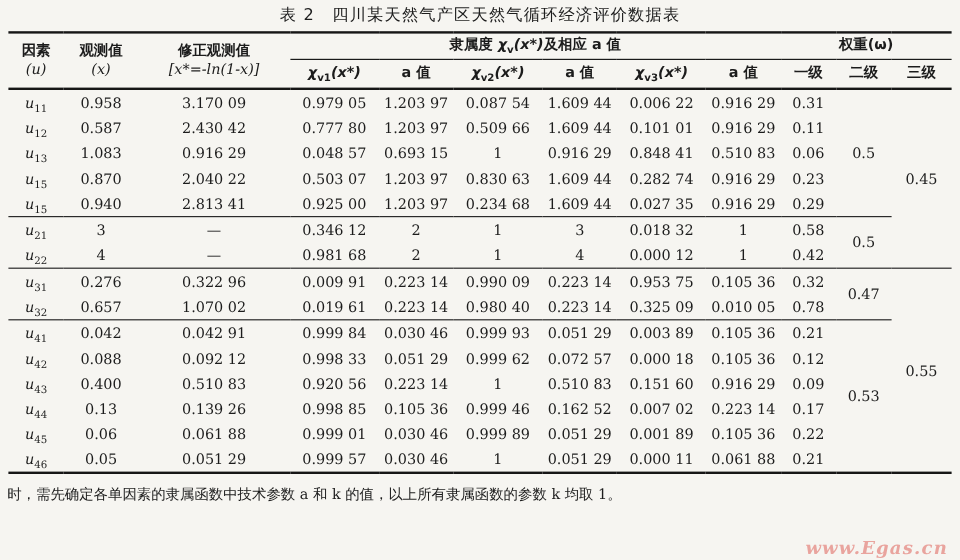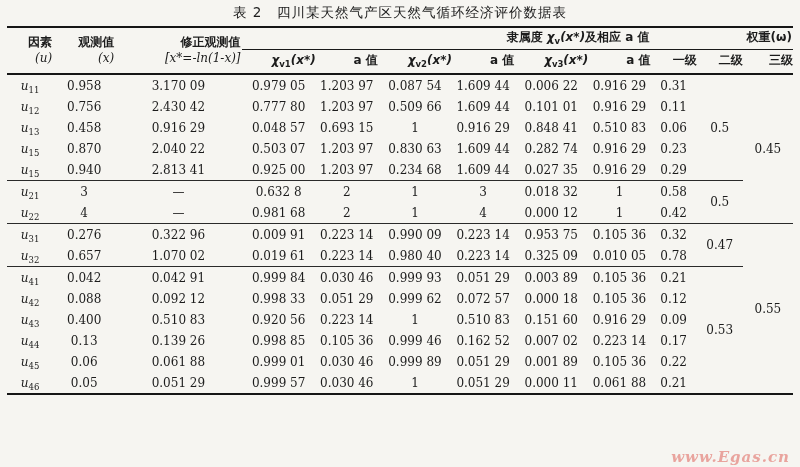--- a/index.html
+++ b/index.html
@@ -17,21 +17,21 @@
     border-collapse:collapse;table-layout:fixed;
     width:786px;margin:4px 7px 0 7px;
     border-top:2.5px solid #161616;border-bottom:2.5px solid #161616;
     font-size:12px;
   }
   col.c-factor{width:46px}col.c-obs{width:62px}col.c-cor{width:126px}
   col.c-chi{width:74px}col.c-a{width:62px}
   col.c-w1{width:46px}col.c-w2{width:46px}col.c-w3{width:50px}
   th{
     font-family:"DejaVu Sans","Liberation Sans",sans-serif;
-    font-weight:bold;text-align:right;font-size:12px;line-height:1.3;
+    font-weight:bold;text-align:center;font-size:12px;line-height:1.3;
     padding:2px 1px;vertical-align:middle;
   }
   th .ln2{font-weight:normal;font-family:"DejaVu Serif","Liberation Serif",serif;}
   th.grp{border-bottom:1.2px solid #1a1a1a;padding-bottom:3px;}
   tr.subhead th{padding:3px 0 5px 0;}
   td{
     text-align:center;vertical-align:middle;
     height:21px;padding:0 2px;white-space:nowrap;
   }
   tbody tr:first-child td{border-top:2px solid #161616;}
@@ -100,33 +100,33 @@
       <td>0.087 54</td>
       <td>1.609 44</td>
       <td>0.006 22</td>
       <td>0.916 29</td>
       <td>0.31</td>
       <td rowspan="5">0.5</td>
       <td rowspan="7">0.45</td>
     </tr>
     <tr>
       <td><i class="sym">u</i><sub>12</sub></td>
-      <td>0.756</td>
+      <td>0.587</td>
       <td>2.430 42</td>
       <td>0.777 80</td>
       <td>1.203 97</td>
       <td>0.509 66</td>
       <td>1.609 44</td>
       <td>0.101 01</td>
       <td>0.916 29</td>
       <td>0.11</td>
     </tr>
     <tr>
       <td><i class="sym">u</i><sub>13</sub></td>
-      <td>0.458</td>
+      <td>1.083</td>
       <td>0.916 29</td>
       <td>0.048 57</td>
       <td>0.693 15</td>
       <td>1</td>
       <td>0.916 29</td>
       <td>0.848 41</td>
       <td>0.510 83</td>
       <td>0.06</td>
     </tr>
     <tr>
@@ -150,21 +150,21 @@
       <td>0.234 68</td>
       <td>1.609 44</td>
       <td>0.027 35</td>
       <td>0.916 29</td>
       <td>0.29</td>
     </tr>
     <tr class="gsep">
       <td><i class="sym">u</i><sub>21</sub></td>
       <td>3</td>
       <td>—</td>
-      <td>0.632 8</td>
+      <td>0.346 12</td>
       <td>2</td>
       <td>1</td>
       <td>3</td>
       <td>0.018 32</td>
       <td>1</td>
       <td>0.58</td>
       <td rowspan="2">0.5</td>
     </tr>
     <tr>
       <td><i class="sym">u</i><sub>22</sub></td>
@@ -274,15 +274,16 @@
       <td>1</td>
       <td>0.051 29</td>
       <td>0.000 11</td>
       <td>0.061 88</td>
       <td>0.21</td>
     </tr>
   </tbody>
 </table>
 
 <div class="notes">
+  <div class="nline2">时，需先确定各单因素的隶属函数中技术参数 a 和 k 的值，以上所有隶属函数的参数 k 均取 1。</div>
 </div>
 
 <div class="watermark" style="color: rgb(233, 164, 158);">www.Egas.cn</div>
 
 </body></html>

